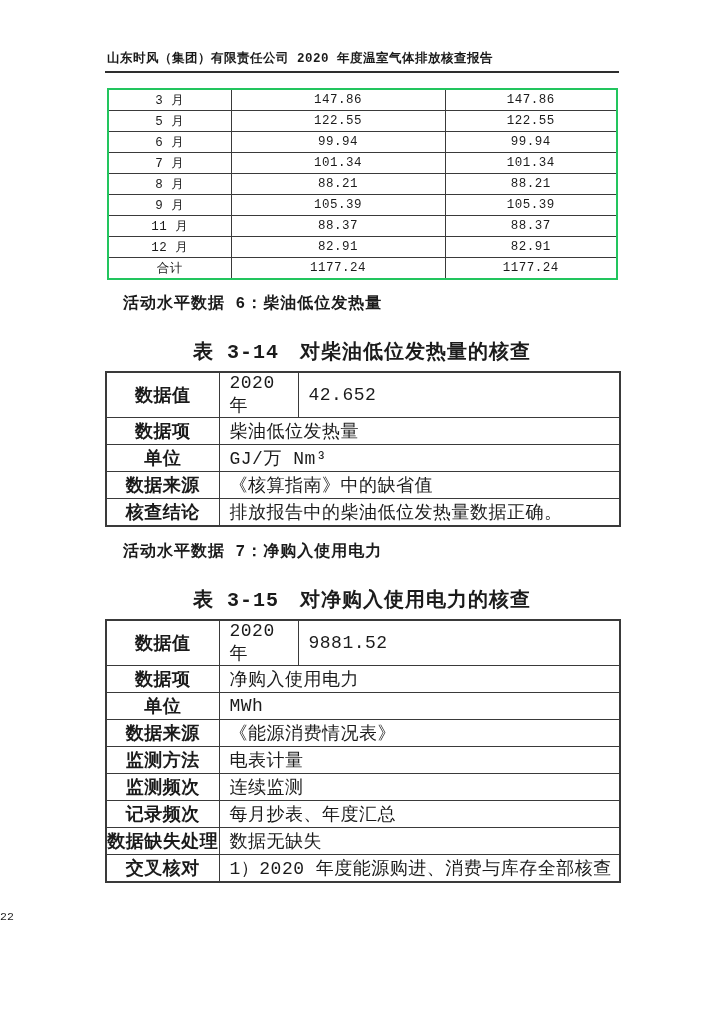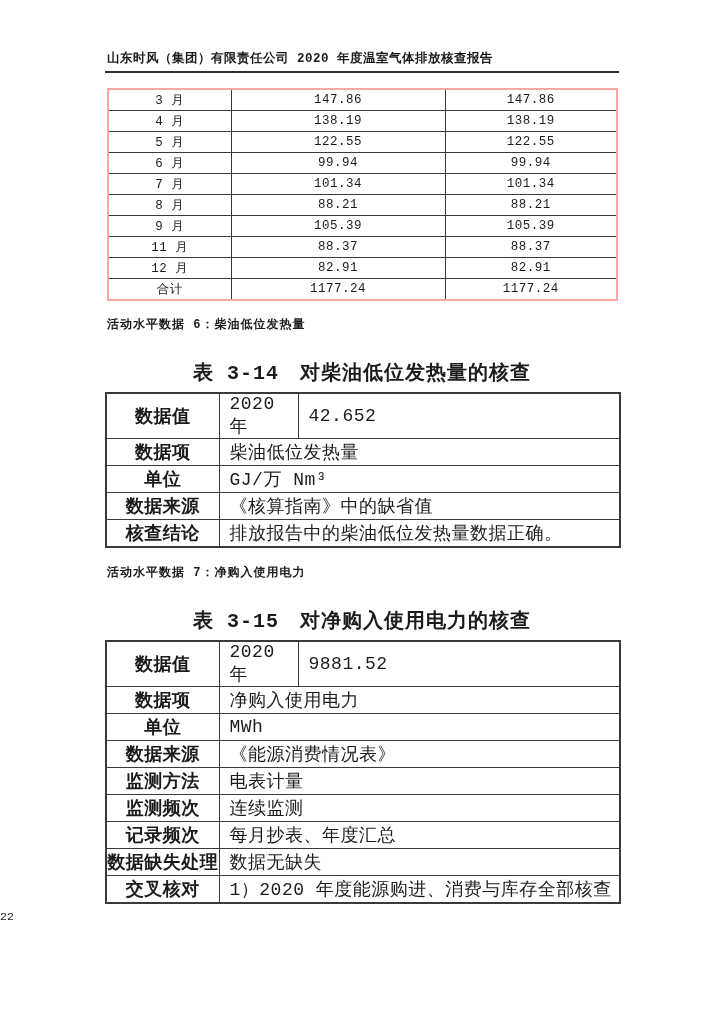--- a/index.html
+++ b/index.html
@@ -25,36 +25,36 @@
     border-bottom:2px solid #2e2e2e;
     white-space:nowrap;
   }
   table { border-collapse:collapse; table-layout:fixed; }
   td { overflow:hidden; }
 
   
   .monthly {
     width:509px;
     margin:15px 0 0 2px;
-    border:2px solid #fca5a5;
+    border:2px solid #22c55e;
   }
   .monthly td {
     border:1px solid #3a3a3a;
     height:20px;
     text-align:center;
     vertical-align:middle;
     font-size:12.5px;
     letter-spacing:0.5px;
     padding:0;
   }
 
   
   .section-heading {
-    margin:15px 0 0 2px;
-    font-size:12px;
+    margin:15px 0 0 18px;
+    font-size:16px;
     font-weight:bold;
     letter-spacing:1px;
     line-height:19px;
   }
   .table-title {
     margin-top:30px;
     text-align:center;
     font-size:20px;
     font-weight:bold;
     letter-spacing:1px;
@@ -103,25 +103,20 @@
           <col style="width:214px">
           <col style="width:172px">
         </colgroup>
       <tbody>
         <tr>
             <td>3 月</td>
             <td>147.86</td>
             <td>147.86</td>
           </tr>
         <tr>
-            <td>4 月</td>
-            <td>138.19</td>
-            <td>138.19</td>
-          </tr>
-        <tr>
             <td>5 月</td>
             <td>122.55</td>
             <td>122.55</td>
           </tr>
         <tr>
             <td>6 月</td>
             <td>99.94</td>
             <td>99.94</td>
           </tr>
         <tr>

